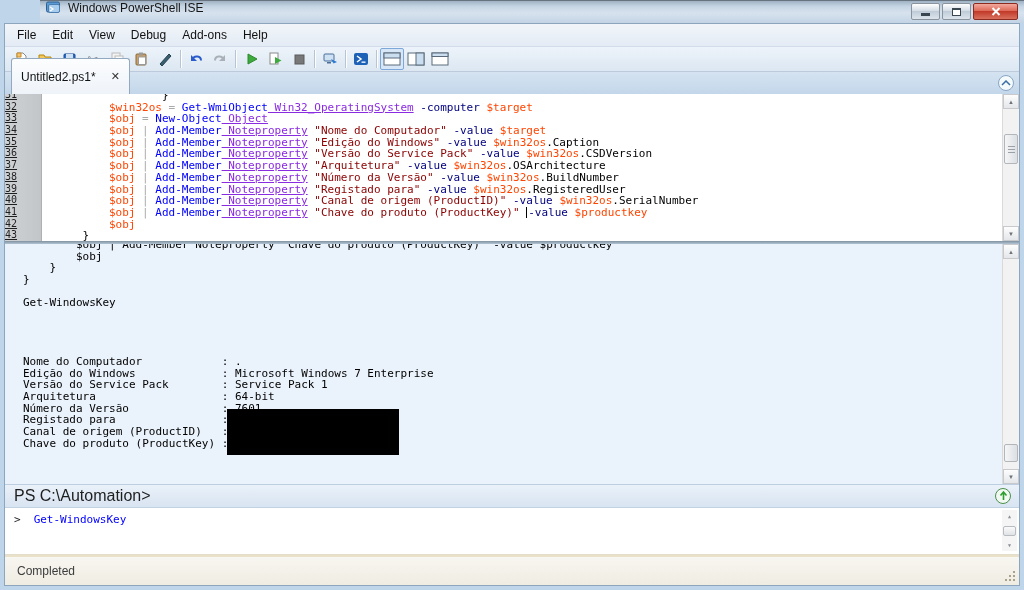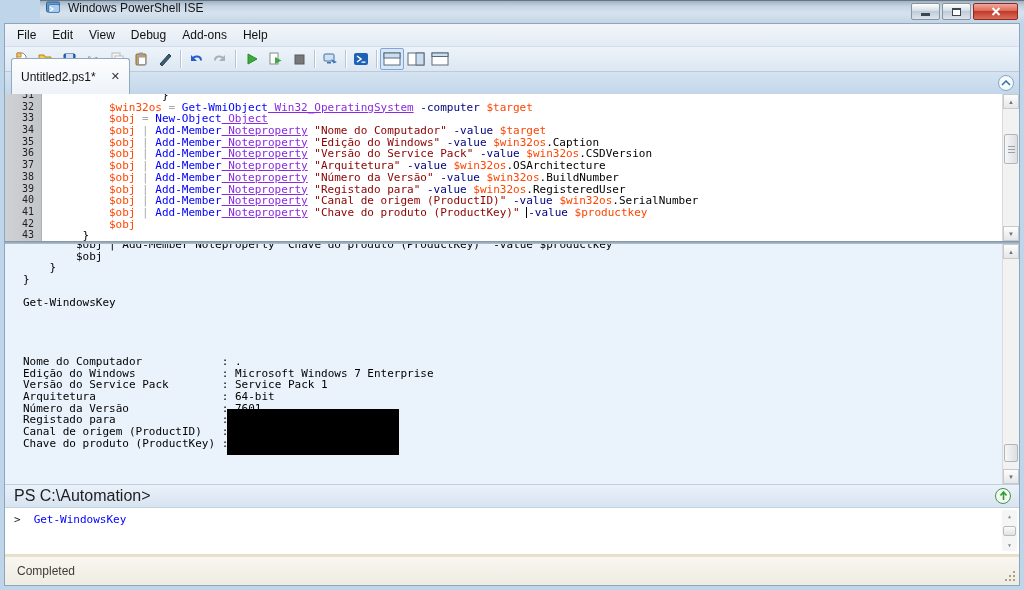--- a/index.html
+++ b/index.html
@@ -38,21 +38,21 @@
     border-radius:3px 3px 0 0;font-size:12px;color:#111;}
   .tabx{color:#333;font-size:11px;line-height:1;}
   .collapse-btn{position:absolute;right:5px;top:3px;width:16px;height:16px;border-radius:50%;
     border:1px solid #87a5c6;background:#f5fafd;display:flex;align-items:center;justify-content:center;box-sizing:border-box;}
   
   .editor{position:relative;height:147px;flex:none;background:#fff;overflow:hidden;}
   .gutter{position:absolute;left:0;top:0;bottom:0;width:36px;overflow:hidden;
     background:linear-gradient(90deg,#cfd2d5,#c3c6c9);border-right:1px solid #aeb1b4;}
   .gutter-inner{margin-top:-5px;}
   .gnum{height:11.7px;line-height:11.7px;font:10px "DejaVu Sans Mono",monospace;color:#1f1f1f;
-    text-align:right;padding-right:7px;}
+    padding-right:7px;text-decoration:underline;}
   .code{position:absolute;left:37px;top:0;right:17px;bottom:0;overflow:hidden;}
   .ed-lines{margin-top:-5px;padding-left:14px;}
   .ed-line{height:11.7px;line-height:11.7px;font:11px "DejaVu Sans Mono",monospace;white-space:pre;}
   .tok-variable{color:#ff4500;}.tok-cmdlet{color:#0000ff;}.tok-member{color:#8a2be2;text-decoration:underline;}
   .tok-string{color:#8b0000;}.tok-parameter{color:#000080;}.tok-operator{color:#a9a9a9;}.tok-plain{color:#000;}
   .tok-cursor{display:inline-block;width:1px;height:11px;background:#000;vertical-align:middle;margin-right:1px;}
   
   .vscroll{position:absolute;right:0;top:0;bottom:0;width:17px;background:#f2f2f2;border-left:1px solid #dadada;box-sizing:border-box;}
   .sb-btn{position:absolute;left:0;right:0;height:15px;background:linear-gradient(#fdfdfd,#e4e6e9);
     border:1px solid #c7c9cd;box-sizing:border-box;display:flex;align-items:center;justify-content:center;

